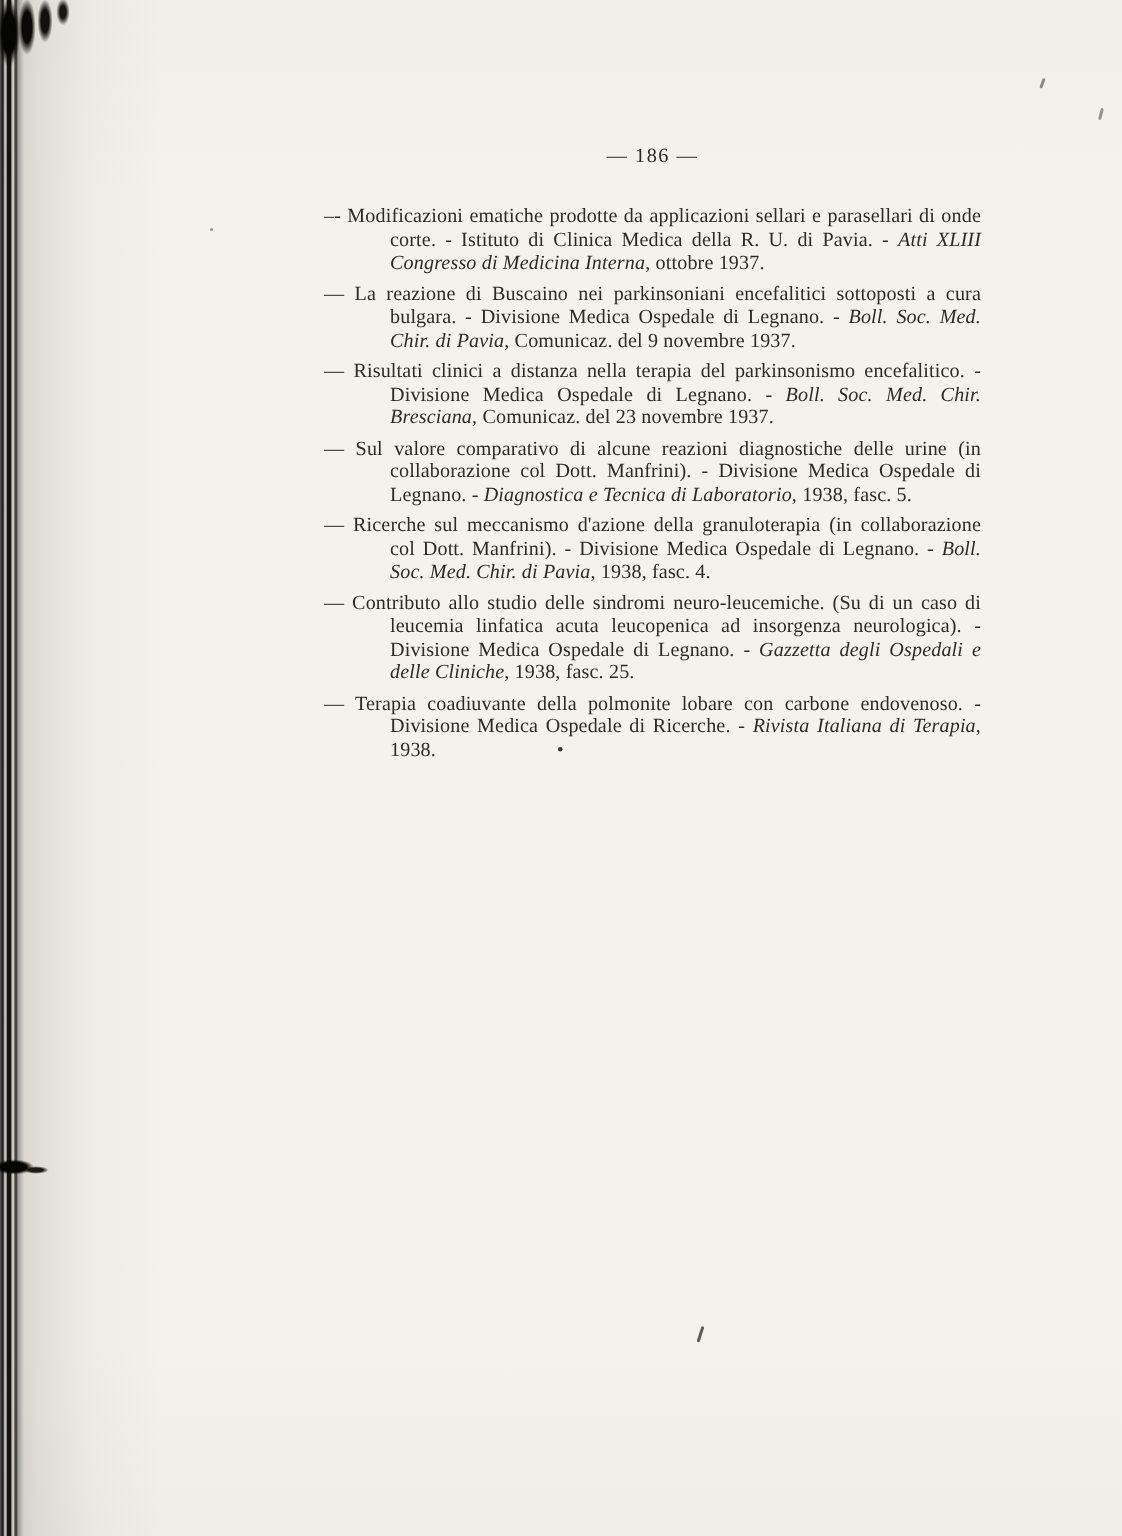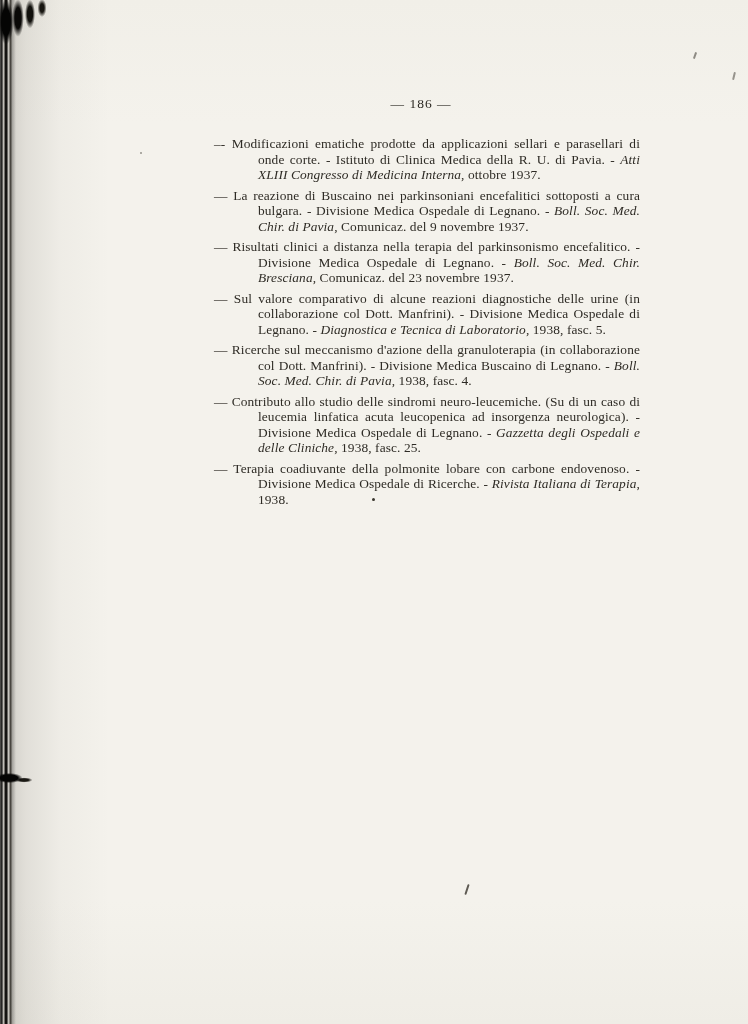--- a/index.html
+++ b/index.html
@@ -61,33 +61,33 @@
     border-radius: 50%;
   }
   .speck-1 { left: 372px; top: 498px; width: 3px; height: 3px; }      
   .speck-2 { left: 466px; top: 884px; width: 2px; height: 11px; transform: rotate(18deg); border-radius: 1px; opacity: .8; } 
   .speck-3 { left: 694px; top: 52px; width: 2px; height: 7px; transform: rotate(20deg); border-radius: 1px; opacity: .55; }
   .speck-4 { left: 733px; top: 72px; width: 2px; height: 8px; transform: rotate(14deg); border-radius: 1px; opacity: .5; }
   .speck-5 { left: 140px; top: 152px; width: 2px; height: 2px; opacity: .5; }
 
   .content {
     position: absolute;
-    left: 202px;
+    left: 216px;
     top: 96px;
     width: 438px;
   }
   .page-number {
     text-align: center;
     font-size: 13.5px;
     letter-spacing: 1px;
     margin: 0 0 24px 0;
   }
   .entries { }
   .entry {
-    margin: 0 0 5px 12px;
+    margin: 0 0 5px 0;
     font-size: 13.4px;
     line-height: 15.5px;
     text-align: justify;
     padding-left: 44px;
     text-indent: -44px;
     letter-spacing: 0.1px;
   }
   .seg.italic {
     font-style: italic;
   }
@@ -105,18 +105,18 @@
   <div class="speck speck-4"></div>
   <div class="speck speck-5"></div>
 
   <div class="content">
     <div class="page-number">— 186 —</div>
     <div class="entries">
         <p class="entry"><span class="seg">–- Modificazioni ematiche prodotte da applicazioni sellari e parasellari di onde corte. - Istituto di Clinica Medica della R. U. di Pavia. - </span><span class="seg italic">Atti XLIII Congresso di Medicina Interna</span><span class="seg">, ottobre 1937.</span></p>
         <p class="entry"><span class="seg">— La reazione di Buscaino nei parkinsoniani encefalitici sottoposti a cura bulgara. - Divisione Medica Ospedale di Legnano. - </span><span class="seg italic">Boll. Soc. Med. Chir. di Pavia</span><span class="seg">, Comunicaz. del 9 novembre 1937.</span></p>
         <p class="entry"><span class="seg">— Risultati clinici a distanza nella terapia del parkinsonismo encefalitico. - Divisione Medica Ospedale di Legnano. - </span><span class="seg italic">Boll. Soc. Med. Chir. Bresciana</span><span class="seg">, Comunicaz. del 23 novembre 1937.</span></p>
         <p class="entry"><span class="seg">— Sul valore comparativo di alcune reazioni diagnostiche delle urine (in collaborazione col Dott. Manfrini). - Divisione Medica Ospedale di Legnano. - </span><span class="seg italic">Diagnostica e Tecnica di Laboratorio</span><span class="seg">, 1938, fasc. 5.</span></p>
-        <p class="entry"><span class="seg">— Ricerche sul meccanismo d'azione della granuloterapia (in collaborazione col Dott. Manfrini). - Divisione Medica Buscaino di Legnano. - </span><span class="seg italic">Boll. Soc. Med. Chir. di Pavia</span><span class="seg">, 1938, fasc. 4.</span></p>
+        <p class="entry"><span class="seg">— Ricerche sul meccanismo d'azione della granuloterapia (in collaborazione col Dott. Manfrini). - Divisione Medica Ospedale di Legnano. - </span><span class="seg italic">Boll. Soc. Med. Chir. di Pavia</span><span class="seg">, 1938, fasc. 4.</span></p>
         <p class="entry"><span class="seg">— Contributo allo studio delle sindromi neuro-leucemiche. (Su di un caso di leucemia linfatica acuta leucopenica ad insorgenza neurologica). - Divisione Medica Ospedale di Legnano. - </span><span class="seg italic">Gazzetta degli Ospedali e delle Cliniche</span><span class="seg">, 1938, fasc. 25.</span></p>
         <p class="entry"><span class="seg">— Terapia coadiuvante della polmonite lobare con carbone endovenoso. - Divisione Medica Ospedale di Ricerche. - </span><span class="seg italic">Rivista Italiana di Terapia</span><span class="seg">, 1938.</span></p>
       </div>
   </div>
 </div>
 
 </body></html>

